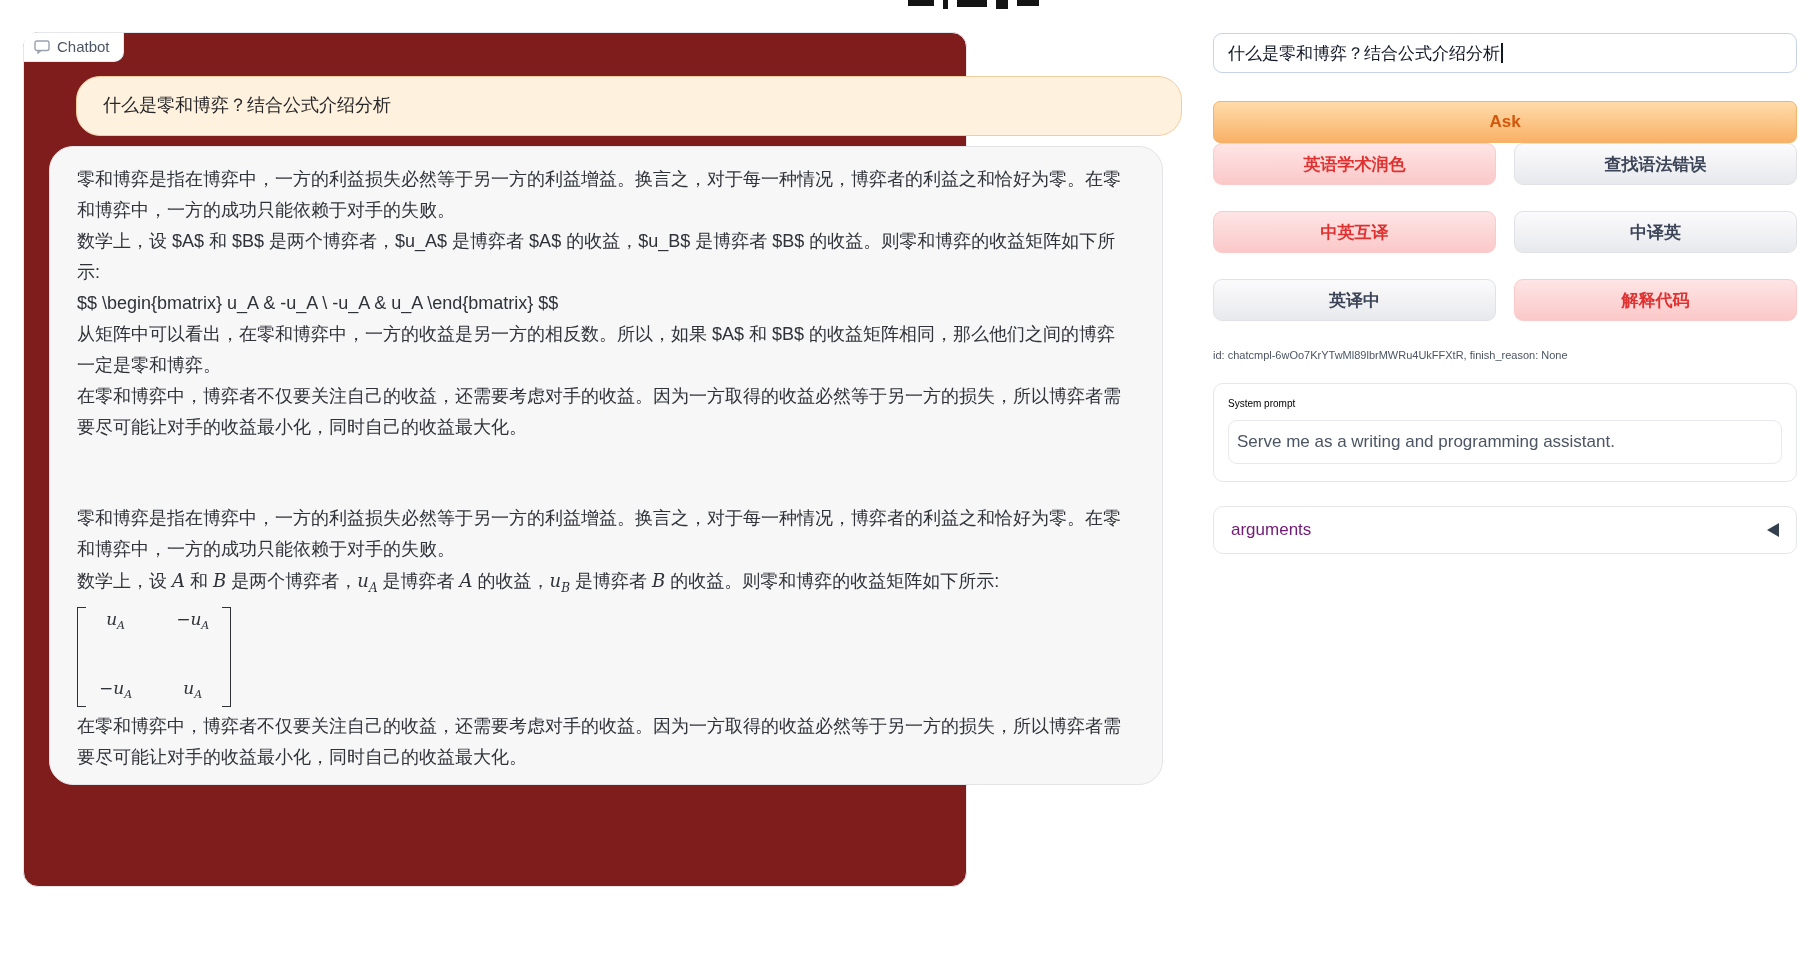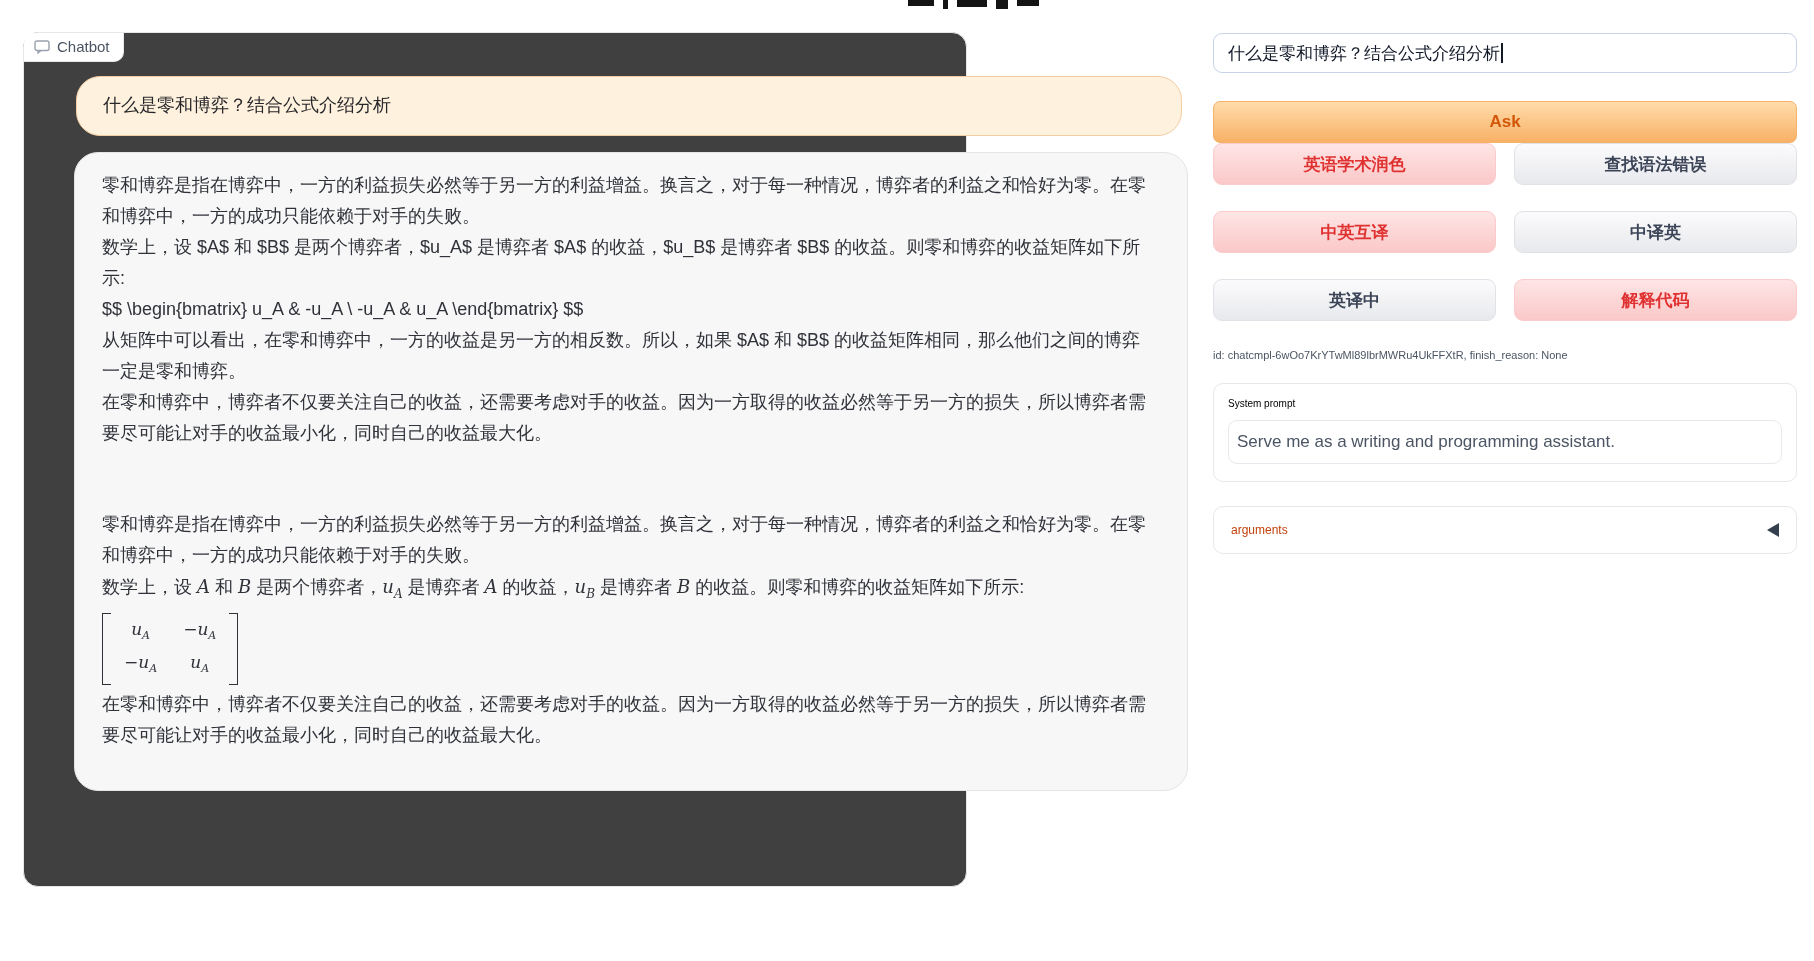--- a/index.html
+++ b/index.html
@@ -5,43 +5,43 @@
   html,body{margin:0;padding:0;background:#fff;}
   .page{position:relative;width:1814px;height:961px;background:#fff;overflow:hidden;
         font-family:"Liberation Sans","DejaVu Sans",sans-serif;}
 
   
   .crop-title{position:absolute;left:908px;top:0;height:9px;display:flex;align-items:flex-start;gap:9px;}
   .crop-title i{display:inline-block;background:#141414;}
 
   
   .chat-card{position:absolute;left:23px;top:32px;width:944px;height:855px;
-             border:1px solid #E5E7EB;border-radius:15px;background:#404040;box-sizing:border-box;}
+             border:1px solid #E5E7EB;border-radius:15px;background:#7f1d1d;box-sizing:border-box;}
   .chat-tab{position:absolute;left:0;top:0;display:flex;align-items:center;gap:7px;
             padding:5px 13px 6px 10px;border-right:1px solid #E5E7EB;border-bottom:1px solid #E5E7EB;
             border-top-left-radius:10px;border-bottom-right-radius:10px;background:#fff;
             color:#4B5563;font-size:15px;}
   .chat-tab svg{display:block;}
 
   .msg-user{position:absolute;left:52px;top:43px;width:1106px;min-height:60px;box-sizing:border-box;
             background:#FEF1DE;border:1px solid #F3CDA2;border-radius:24px;
             padding:16px 26px;font-size:18px;color:#27272A;}
-  .msg-bot{position:absolute;left:25px;top:119px;width:1114px;height:639px;box-sizing:border-box;
+  .msg-bot{position:absolute;left:25px;top:113px;width:1114px;height:639px;box-sizing:border-box;
            background:#F7F7F8;border:1px solid #E4E4E7;border-radius:24px;
-           padding:17px 30px 10px 27px;font-size:18px;line-height:31px;color:#2F3238;overflow:hidden;margin-left:25px;}
+           padding:17px 30px 10px 27px;font-size:18px;line-height:31px;color:#2F3238;overflow:hidden;}
   .block2{margin-top:60px;}
   .mvar{font-family:"DejaVu Serif","Liberation Serif",serif;font-style:italic;}
   sub.msub{font-family:"DejaVu Serif","Liberation Serif",serif;font-style:italic;font-size:12px;}
 
   .matrix{display:flex;align-items:stretch;margin:3px 0 4px 0;width:max-content;line-height:normal;}
   .brak{width:8px;}
   .brak.l{border-left:1.7px solid #2F3238;border-top:1.7px solid #2F3238;border-bottom:1.7px solid #2F3238;}
   .brak.r{border-right:1.7px solid #2F3238;border-top:1.7px solid #2F3238;border-bottom:1.7px solid #2F3238;}
   .mgrid{display:grid;grid-template-columns:auto auto;column-gap:26px;row-gap:0;
-         padding:3px 13px;font-size:17px;line-height:26px;}
+         padding:3px 13px;font-size:17px;line-height:18px;gap:44px;}
   .mcell{text-align:center;font-family:"DejaVu Serif","Liberation Serif",serif;font-style:italic;color:#2F3238;}
   .mcell sub{font-size:11px;font-style:italic;}
 
   
   .right-col{position:absolute;left:1213px;top:33px;width:584px;}
   .textbox{box-sizing:border-box;width:100%;height:40px;border:1px solid #C7D3E8;border-radius:9px;
            padding:0 14px;font-size:17px;color:#111827;display:flex;align-items:center;background:#fff;}
   .cursor{display:inline-block;width:2px;height:20px;background:#111827;margin-left:1px;}
 
   .ask-btn{margin-top:28px;width:100%;height:42px;border:1px solid #F5B269;border-radius:7px;
@@ -59,21 +59,21 @@
 
   .sys-card{margin-top:22px;border:1px solid #E5E7EB;border-radius:10px;
             padding:14px 14px 17px;box-sizing:border-box;background:#fff;}
   .sys-label{font-size:10px;color:#000000;}
   .sys-value{margin-top:11px;border:1px solid #E7E9EE;border-radius:9px;min-height:44px;
              padding:0 8px;font-size:17px;color:#4B5563;display:flex;align-items:center;box-sizing:border-box;}
 
   .accordion{margin-top:24px;border:1px solid #E5E7EB;border-radius:10px;height:48px;
              display:flex;align-items:center;justify-content:space-between;
              padding:0 17px;box-sizing:border-box;cursor:pointer;background:#fff;}
-  .acc-label{font-size:12px;color:#c2410c;}
+  .acc-label{font-size:17px;color:#701a75;}
   .tri-left{width:0;height:0;border-top:7px solid transparent;border-bottom:7px solid transparent;
             border-right:12px solid #35404F;}
 </style>
 </head>
 <body>
 
 <div class="page">
 
   <div class="crop-title">
     <i style="width:26px;height:6px;"></i>

